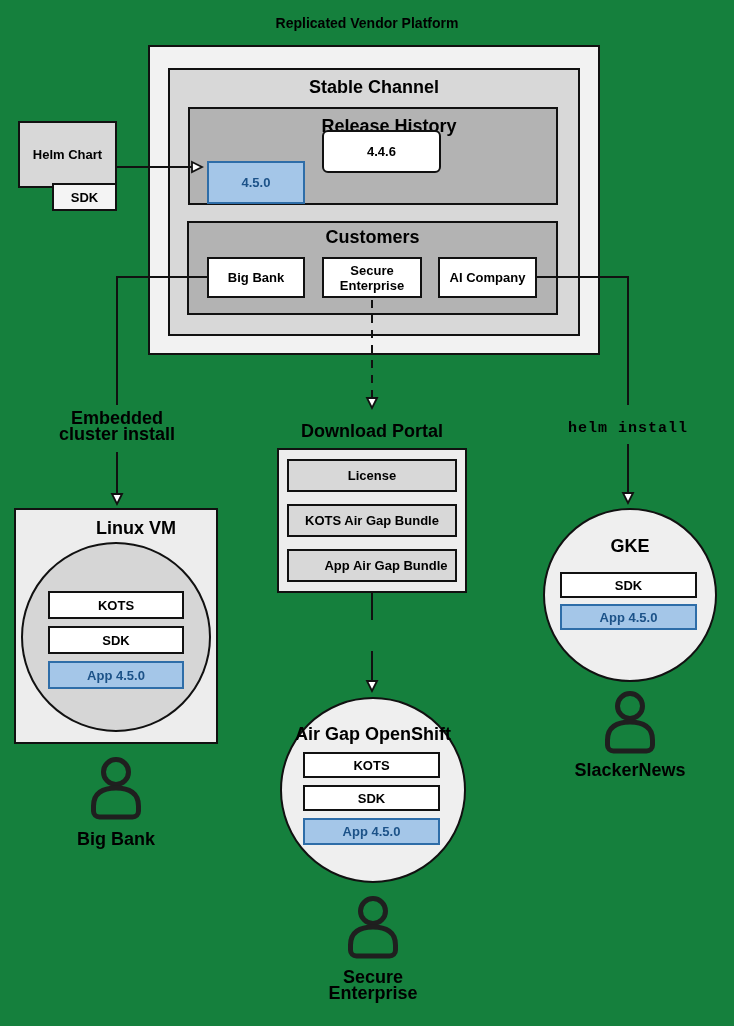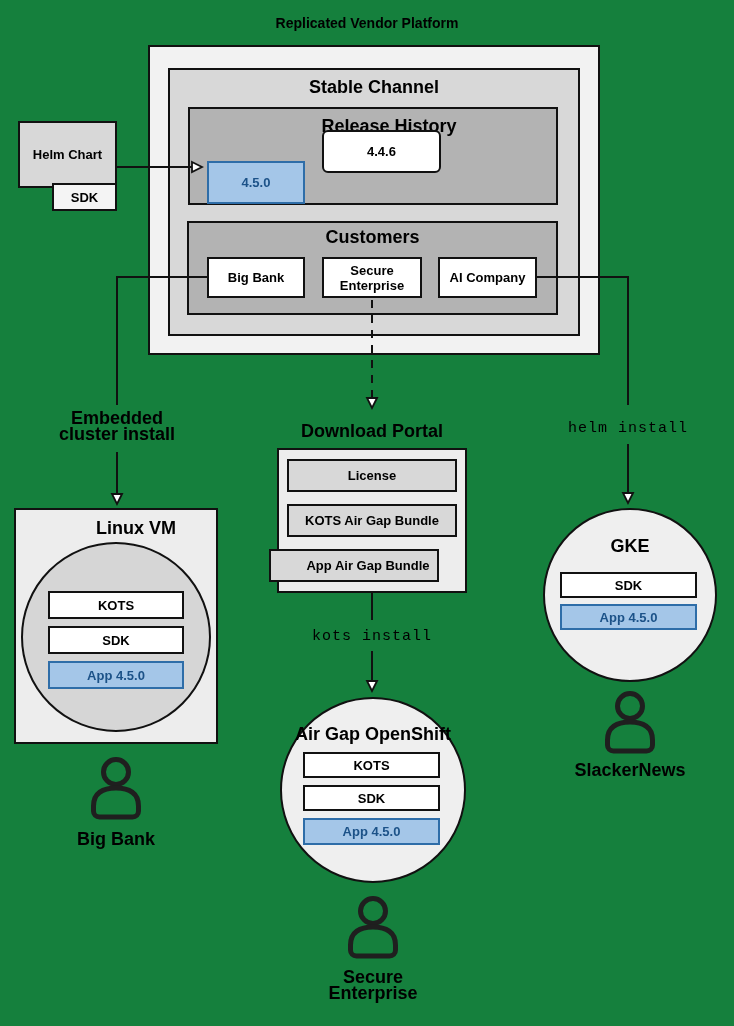--- a/index.html
+++ b/index.html
@@ -13,21 +13,21 @@
   .lbl{font-weight:bold;font-size:18px;text-align:center;line-height:16px;}
   .title{font-weight:bold;font-size:14px;text-align:center;}
   .cell{display:flex;align-items:center;justify-content:center;font-weight:bold;font-size:13px;text-align:center;line-height:15px;}
   .white{background:#fff;}
   .gray-cell{background:#d8d8d8;}
   .blue{
     background:#a4c6e8;border:2.5px solid #2e6da8;color:#1c5288;
   }
   .mono{
     font-family:"Liberation Mono","DejaVu Sans Mono",monospace;
-    font-weight:normal;font-size:15px;text-align:center;letter-spacing:1px;
+    font-weight:bold;font-size:15px;text-align:center;letter-spacing:1px;
   }
   .fill-outer{background:#f2f2f2;}
   .fill-stable{background:#d8d8d8;}
   .fill-dark{background:#b3b3b3;}
   .fill-vm{background:#ededed;}
   .circle{border:2px solid #111;border-radius:50%;}
   .fill-ec{background:#d6d6d6;}
   .fill-node{background:#efefef;}
   .overlay{position:absolute;left:0;top:0;pointer-events:none;}
   .person{position:absolute;}
@@ -68,22 +68,21 @@
   <svg class="person" style="left:81px;top:756px;" width="70" height="66" viewBox="0 0 70 66">
     <circle cx="35" cy="16" r="12.5" fill="none" stroke="#1f1f1f" stroke-width="5"></circle>
     <path d="M12.5,55 L12.5,50 C12.5,37 22,32 35,32 C48,32 57.5,37 57.5,50 L57.5,55 C57.5,58.5 55,61 51.5,61 L18.5,61 C15,61 12.5,58.5 12.5,55 Z" fill="none" stroke="#1f1f1f" stroke-width="5" stroke-linejoin="round"></path>
   </svg>
   <div class="abs lbl" style="left:46px;top:831px;width:140px;">Big Bank</div>
 
   <div class="abs lbl" style="left:292px;top:423px;width:160px;">Download Portal</div>
   <div class="abs box fill-vm" style="left:277px;top:448px;width:190px;height:145px;"></div>
   <div class="abs cell box gray-cell" style="left:287px;top:504px;width:170px;height:33px;">KOTS Air Gap Bundle</div>
   <div class="abs cell box gray-cell" style="left:287px;top:459px;width:170px;height:33px;">License</div>
-  <div class="abs cell box gray-cell" style="left:269px;top:549px;width:170px;height:33px;padding-left:28px;">App Air Gap Bundle</div>
-  <div class="abs mono" style="left:282px;top:628px;width:180px;">kots install</div>
+  <div class="abs cell box gray-cell" style="left:287px;top:549px;width:170px;height:33px;padding-left:28px;">App Air Gap Bundle</div>
 
   <div class="abs circle fill-node" style="left:280px;top:697px;width:186px;height:186px;"></div>
   <div class="abs lbl" style="left:280px;top:726px;width:186px;">Air Gap OpenShift</div>
   <div class="abs cell box white" style="left:303px;top:752px;width:137px;height:26px;">KOTS</div>
   <div class="abs cell box white" style="left:303px;top:785px;width:137px;height:26px;">SDK</div>
   <div class="abs cell blue" style="left:303px;top:818px;width:137px;height:27px;">App 4.5.0</div>
 
   <svg class="person" style="left:338px;top:895px;" width="70" height="66" viewBox="0 0 70 66">
     <circle cx="35" cy="16" r="12.5" fill="none" stroke="#1f1f1f" stroke-width="5"></circle>
     <path d="M12.5,55 L12.5,50 C12.5,37 22,32 35,32 C48,32 57.5,37 57.5,50 L57.5,55 C57.5,58.5 55,61 51.5,61 L18.5,61 C15,61 12.5,58.5 12.5,55 Z" fill="none" stroke="#1f1f1f" stroke-width="5" stroke-linejoin="round"></path>

